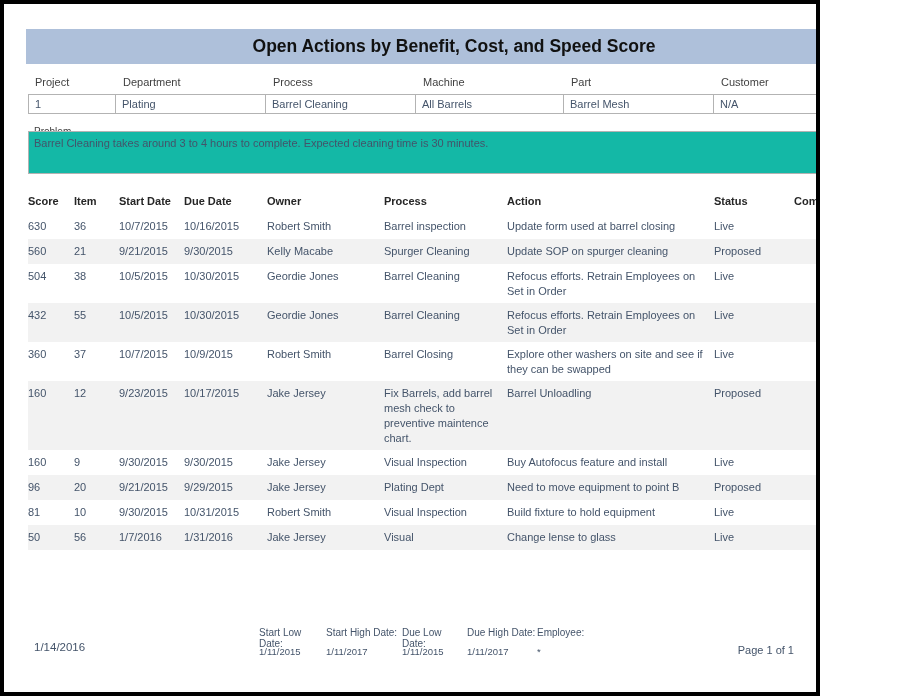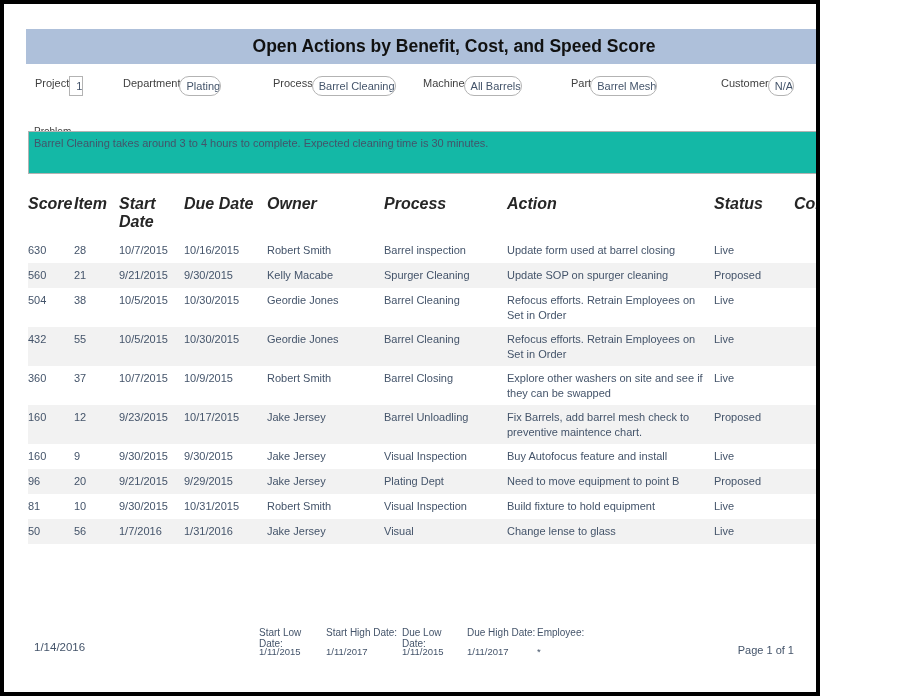--- a/index.html
+++ b/index.html
@@ -28,38 +28,38 @@
     font-weight: 700;
     color: #111;
   }
 
   
   .fields {
     position: absolute;
     left: 24px; top: 72px;
     display: flex;
   }
-  .field { display: flex; flex-direction: row; align-items: center; }
+  .field { display: flex; flex-direction: column; }
   .field .flabel {
     font-size: 11px;
     color: #3f3f3f;
     padding: 0 0 4px 7px;
     height: 18px;
   }
   .field .fbox {
     height: 20px;
     border: 1px solid #b3b3b3;
     background: #fff;
     font-size: 11px;
     color: var(--text, #44546a);
     padding: 3px 0 0 6px;
     white-space: nowrap;
     overflow: hidden;
   }
-  .field + .field .fbox { margin-left: -1px; border-radius: 10px; }
+  .field + .field .fbox { margin-left: -1px; }
 
   
   .problem-label {
     position: absolute;
     left: 30px; top: 122px;
     font-size: 10px; color: #3f3f3f;
   }
   .problem-box {
     position: absolute;
     left: 24px; top: 127px;
@@ -76,25 +76,24 @@
   .tbl {
     position: absolute;
     left: 24px; top: 186px;
     width: 852px;
   }
   .trow {
     display: grid;
     grid-template-columns: 46px 45px 65px 83px 117px 123px 207px 80px 86px;
   }
   .thead .cell {
-    font-size: 16px;
+    font-size: 11px;
     font-weight: 700;
     color: #262626;
     padding: 5px 4px 7px 0;
-    font-style: italic;
   }
   .tbody .trow { min-height: 24px; }
   .tbody .trow:nth-child(even) { background: var(--stripe, #f2f2f2); }
   .tbody .cell {
     font-size: 11px;
     color: var(--text, #44546a);
     line-height: 15px;
     padding: 5px 10px 4px 0;
   }
   .cell.c-completed { text-align: center; padding-right: 0; }
@@ -183,21 +182,21 @@
         <div class="cell">Process</div>
         <div class="cell">Action</div>
         <div class="cell">Status</div>
         <div class="cell" style="padding-right:0">Completed</div>
       </div>
     </div>
     <div class="tbody">
 
       <div class="trow">
         <div class="cell">630</div>
-        <div class="cell">28</div>
+        <div class="cell">36</div>
         <div class="cell">10/7/2015</div>
         <div class="cell">10/16/2015</div>
         <div class="cell">Robert Smith</div>
         <div class="cell">Barrel inspection</div>
         <div class="cell">Update form used at barrel closing</div>
         <div class="cell">Live</div>
         <div class="cell c-completed"><span class="cb"></span></div>
       </div>
 
       <div class="trow">
@@ -247,22 +246,22 @@
         <div class="cell">Live</div>
         <div class="cell c-completed"><span class="cb"></span></div>
       </div>
 
       <div class="trow">
         <div class="cell">160</div>
         <div class="cell">12</div>
         <div class="cell">9/23/2015</div>
         <div class="cell">10/17/2015</div>
         <div class="cell">Jake Jersey</div>
+        <div class="cell">Fix Barrels, add barrel mesh check to preventive maintence chart.</div>
         <div class="cell">Barrel Unloadling</div>
-        <div class="cell">Fix Barrels, add barrel mesh check to preventive maintence chart.</div>
         <div class="cell">Proposed</div>
         <div class="cell c-completed"><span class="cb"></span></div>
       </div>
 
       <div class="trow">
         <div class="cell">160</div>
         <div class="cell">9</div>
         <div class="cell">9/30/2015</div>
         <div class="cell">9/30/2015</div>
         <div class="cell">Jake Jersey</div>

